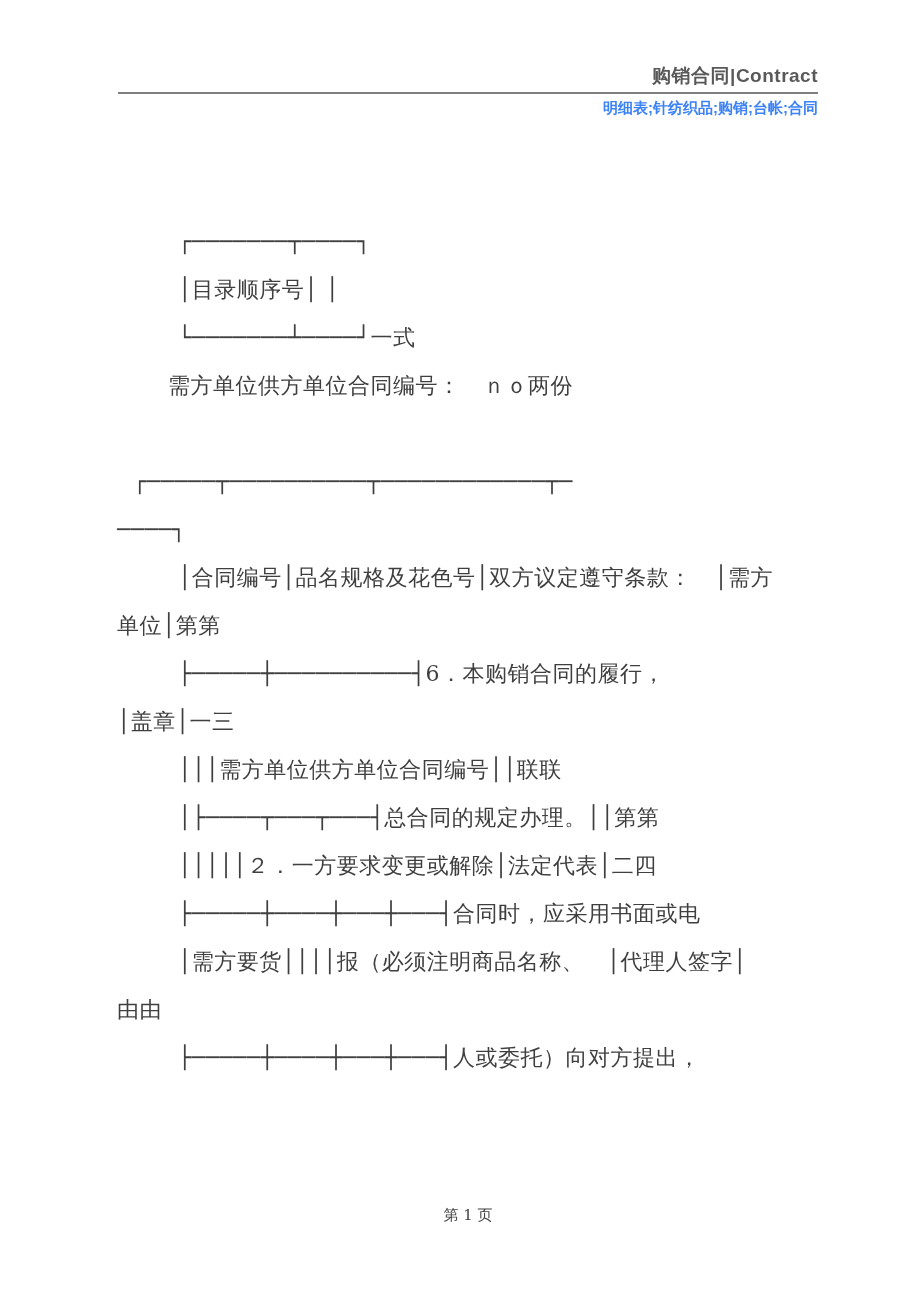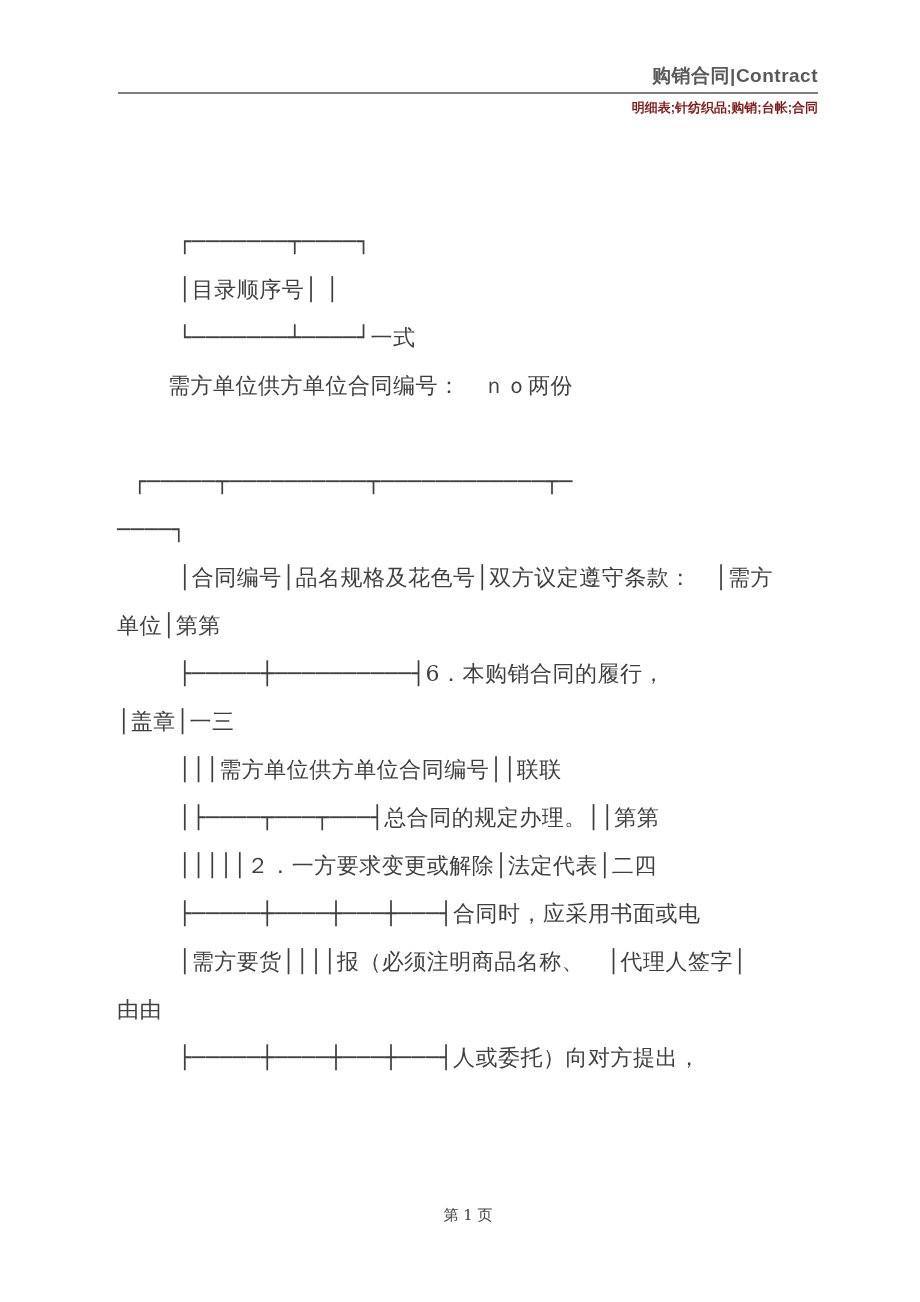--- a/index.html
+++ b/index.html
@@ -21,22 +21,22 @@
     color:#595959;
   }
   .hdr-rule{
     position:absolute;top:92px;left:118px;width:700px;height:0;
     border-top:2px solid #7f7f7f;
   }
   .hdr-tags{
     position:absolute;top:99px;left:118px;width:700px;
     text-align:right;
     font-family:"Liberation Sans","DejaVu Sans",sans-serif;
-    font-weight:bold;font-size:13px;
-    color:#7f1d1d;
+    font-weight:bold;font-size:15px;
+    color:#3b82f6;
   }
   
   .doc-body{
     position:absolute;top:218px;left:117px;right:30px;
   }
   .ln{
     white-space:pre;
     height:48px;line-height:48px;
     font-size:22px;
     letter-spacing:0.5px;

